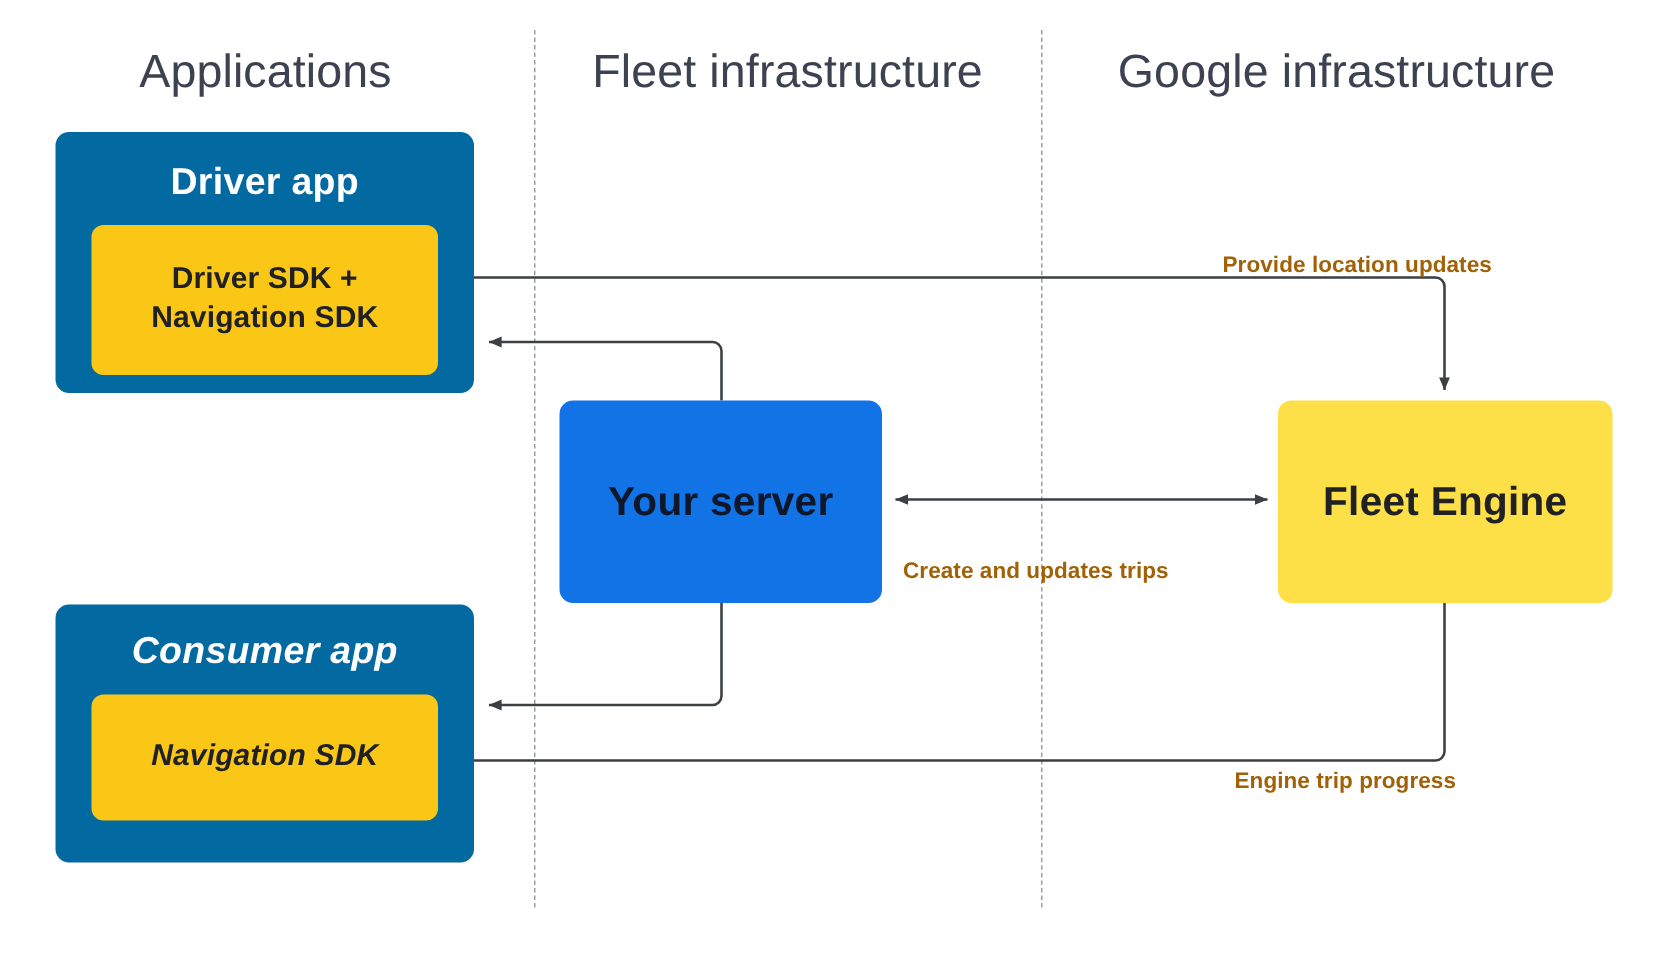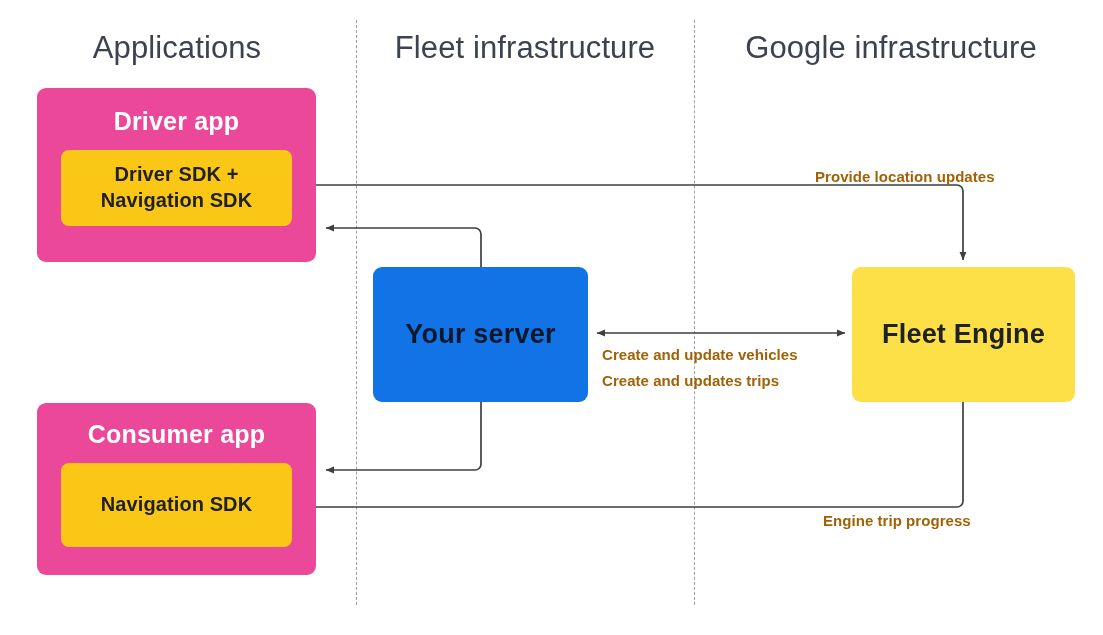--- a/index.html
+++ b/index.html
@@ -32,21 +32,21 @@
     border-left: 1.5px dashed #9aa0a6;
   }
   .node {
     position: absolute;
     box-sizing: border-box;
     border-radius: 9px;
     display: flex;
     flex-direction: column;
     align-items: center;
   }
-  .node-blue { background: #ec4899; }
+  .node-blue { background: #0369a1; }
   .node-blue-bright { background: #1273e6; }
   .node-yellow { background: #fde047; }
   .app-title {
     color: #ffffff;
     font-size: 25px;
     font-weight: 700;
     letter-spacing: 0.2px;
     white-space: nowrap;
   }
   .sdk-box {
@@ -123,45 +123,44 @@
 
     <line x1="597" y1="333" x2="845" y2="333" stroke="#3c4043" stroke-width="1.7" marker-start="url(#arrowhead-start)" marker-end="url(#arrowhead)"></line>
 
     <path d="M481,402 V464 A6,6 0 0 1 475,470 H326" fill="none" stroke="#3c4043" stroke-width="1.7" marker-end="url(#arrowhead)"></path>
 
     <path d="M963,402 V501 A6,6 0 0 1 957,507 H302" fill="none" stroke="#3c4043" stroke-width="1.7" marker-end="url(#arrowhead)"></path>
   </svg>
 
   <div class="node node-blue" style="left:37px; top:88px; width:279px; height:174px;">
     <div class="app-title" style="margin-top:19px;">Driver app</div>
-    <div class="sdk-box" style="left:24px; top:62px; width:231px; height:76px;">
+    <div class="sdk-box" style="left:24px; top:62px; width:231px; height:100px;">
       <div>
         <div>Driver SDK +</div>
         <div>Navigation SDK</div>
       </div>
     </div>
   </div>
 
-  <div class="node node-blue" style="left:37px; top:403px; width:279px; height:172px;">
+  <div class="node node-blue" style="left:37px; top:403px; width:279px; height:172px;font-style:italic;">
     <div class="app-title" style="margin-top:17px;">Consumer app</div>
     <div class="sdk-box" style="left:24px; top:60px; width:231px; height:84px;">
       <div>
         <div>Navigation SDK</div>
       </div>
     </div>
   </div>
 
   <div class="node node-blue-bright" style="left:373px; top:267px; width:215px; height:135px; justify-content:center;">
     <div class="server-title">Your server</div>
   </div>
 
   <div class="node node-yellow" style="left:852px; top:267px; width:223px; height:135px; justify-content:center;">
     <div class="engine-title">Fleet Engine</div>
   </div>
 
   <div class="edge-label" style="left:815px; top:167px;">Provide location updates</div>
 
-  <div class="edge-label" style="left:602px; top:345px;">Create and update vehicles</div>
   <div class="edge-label" style="left:602px; top:371px;">Create and updates trips</div>
 
   <div class="edge-label" style="left:823px; top:511px;">Engine trip progress</div>
 
 </div>
 
 </body></html>

